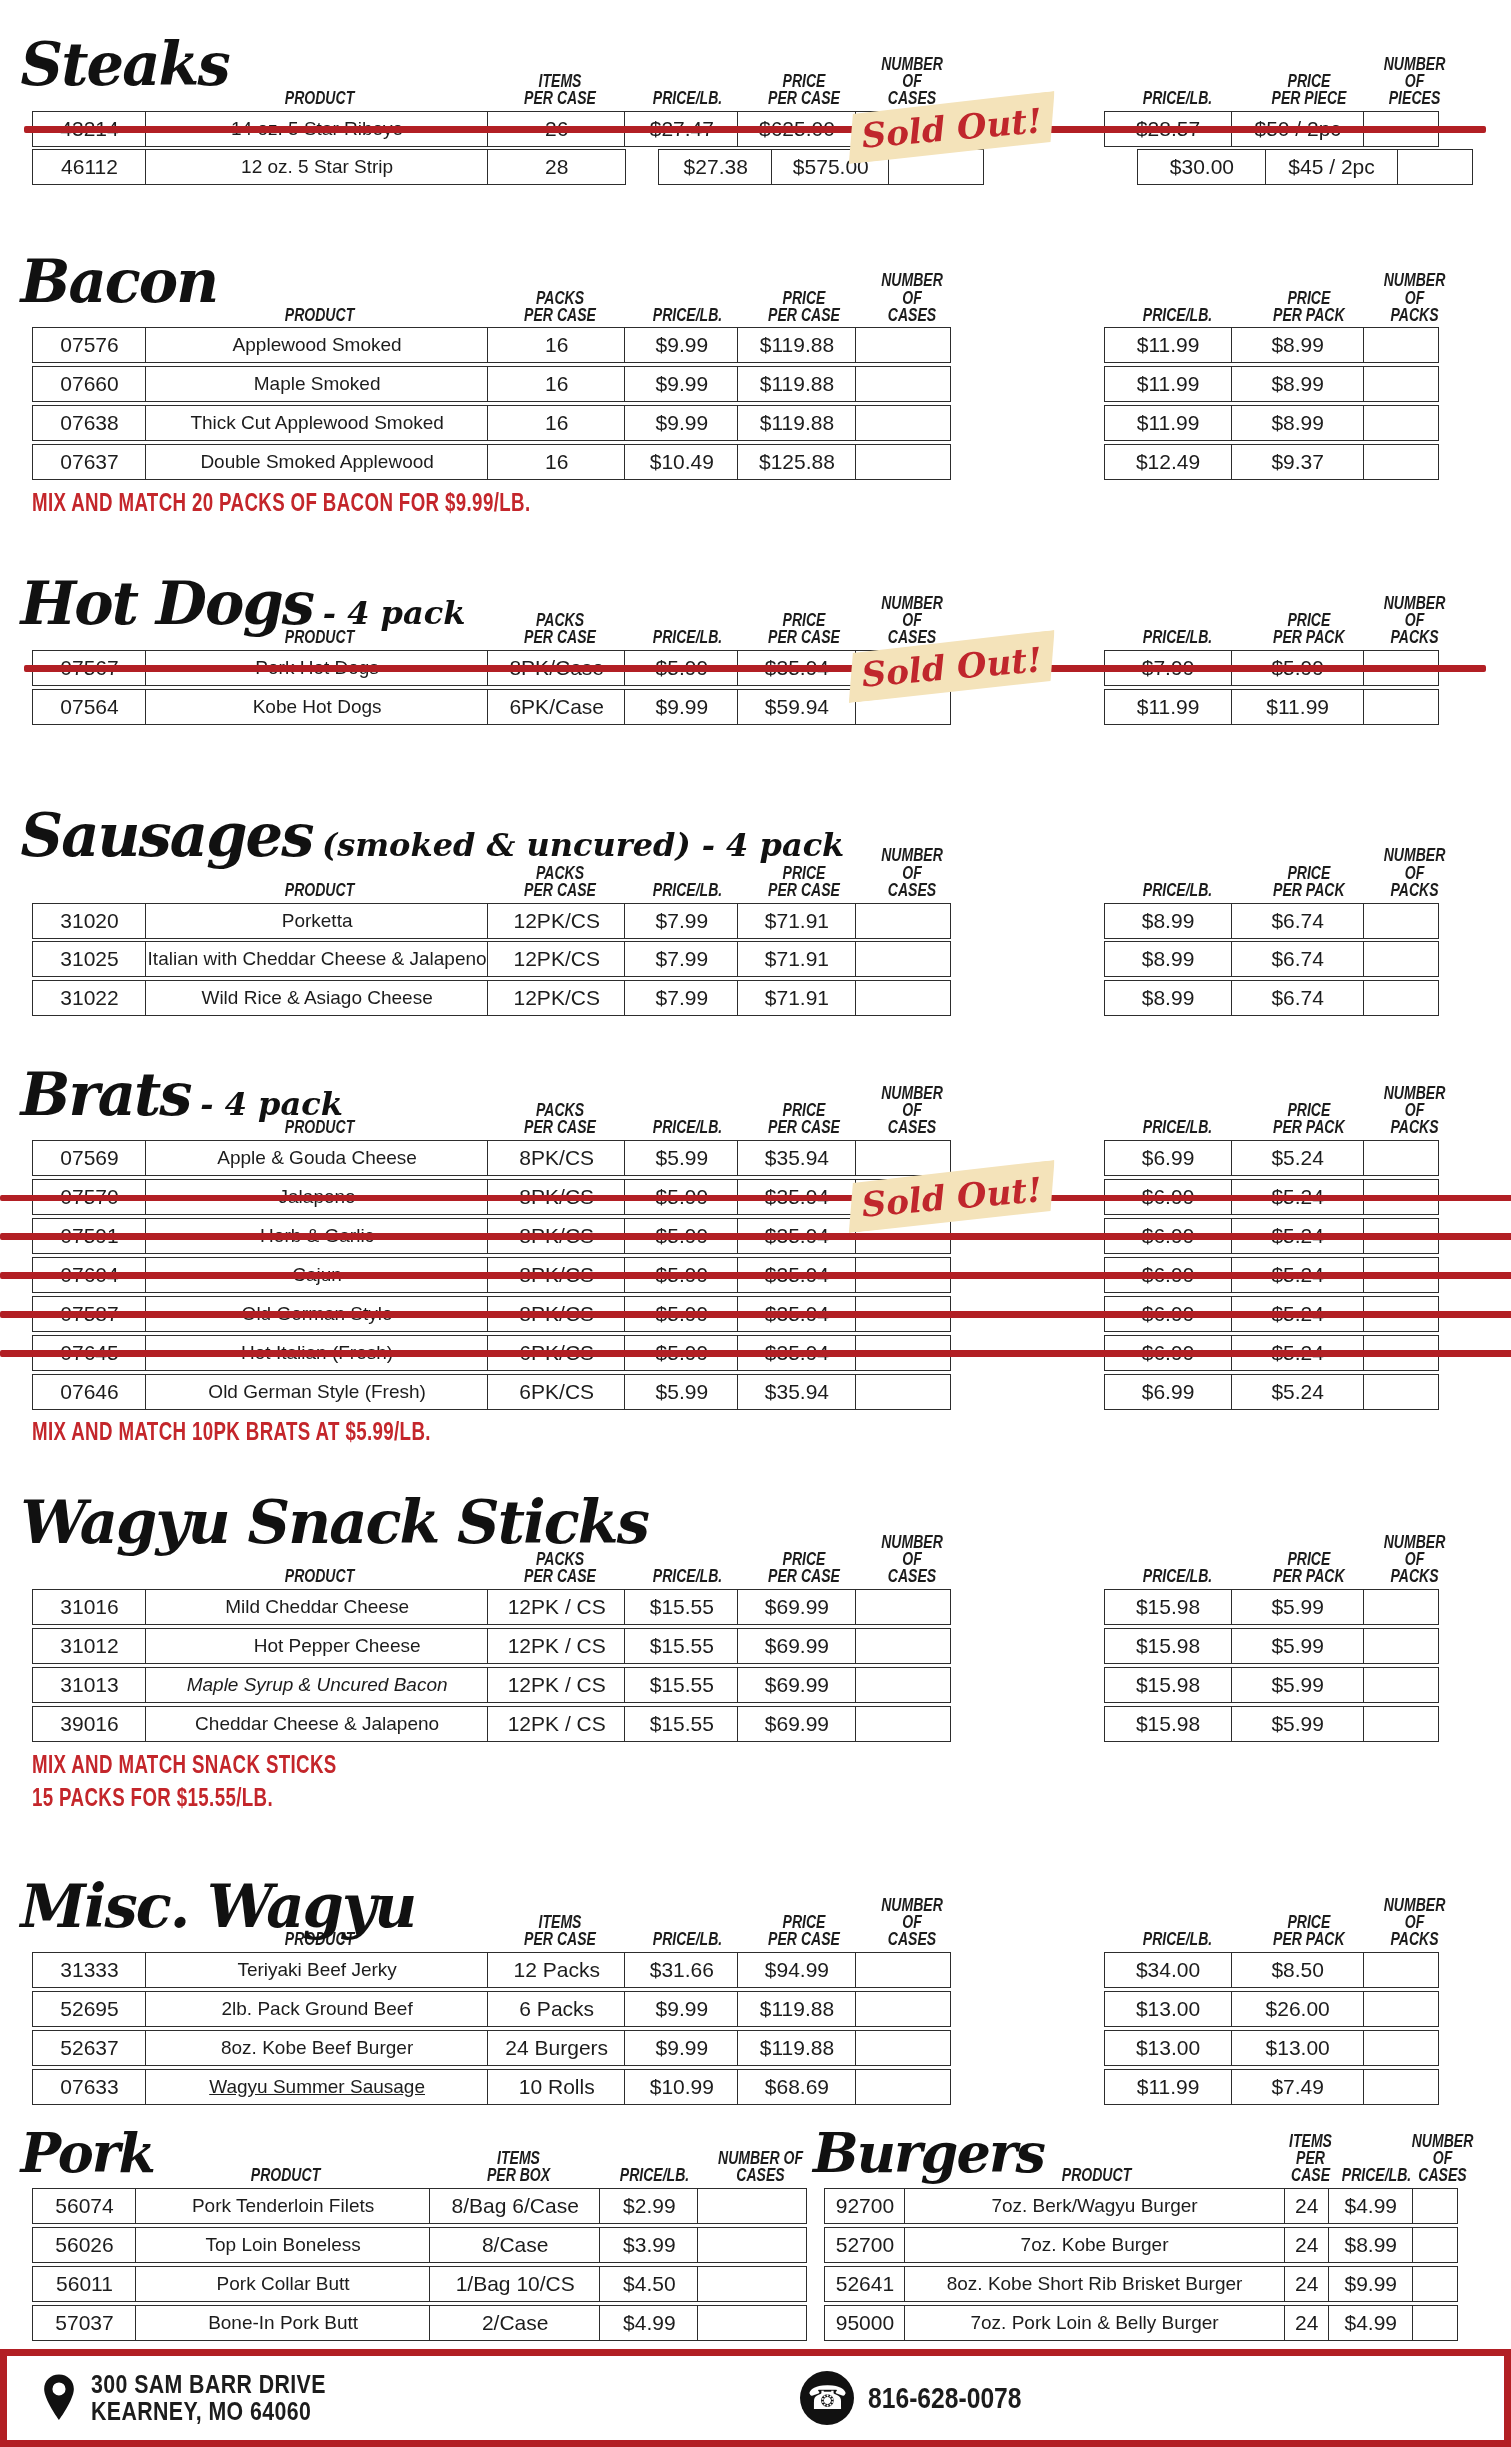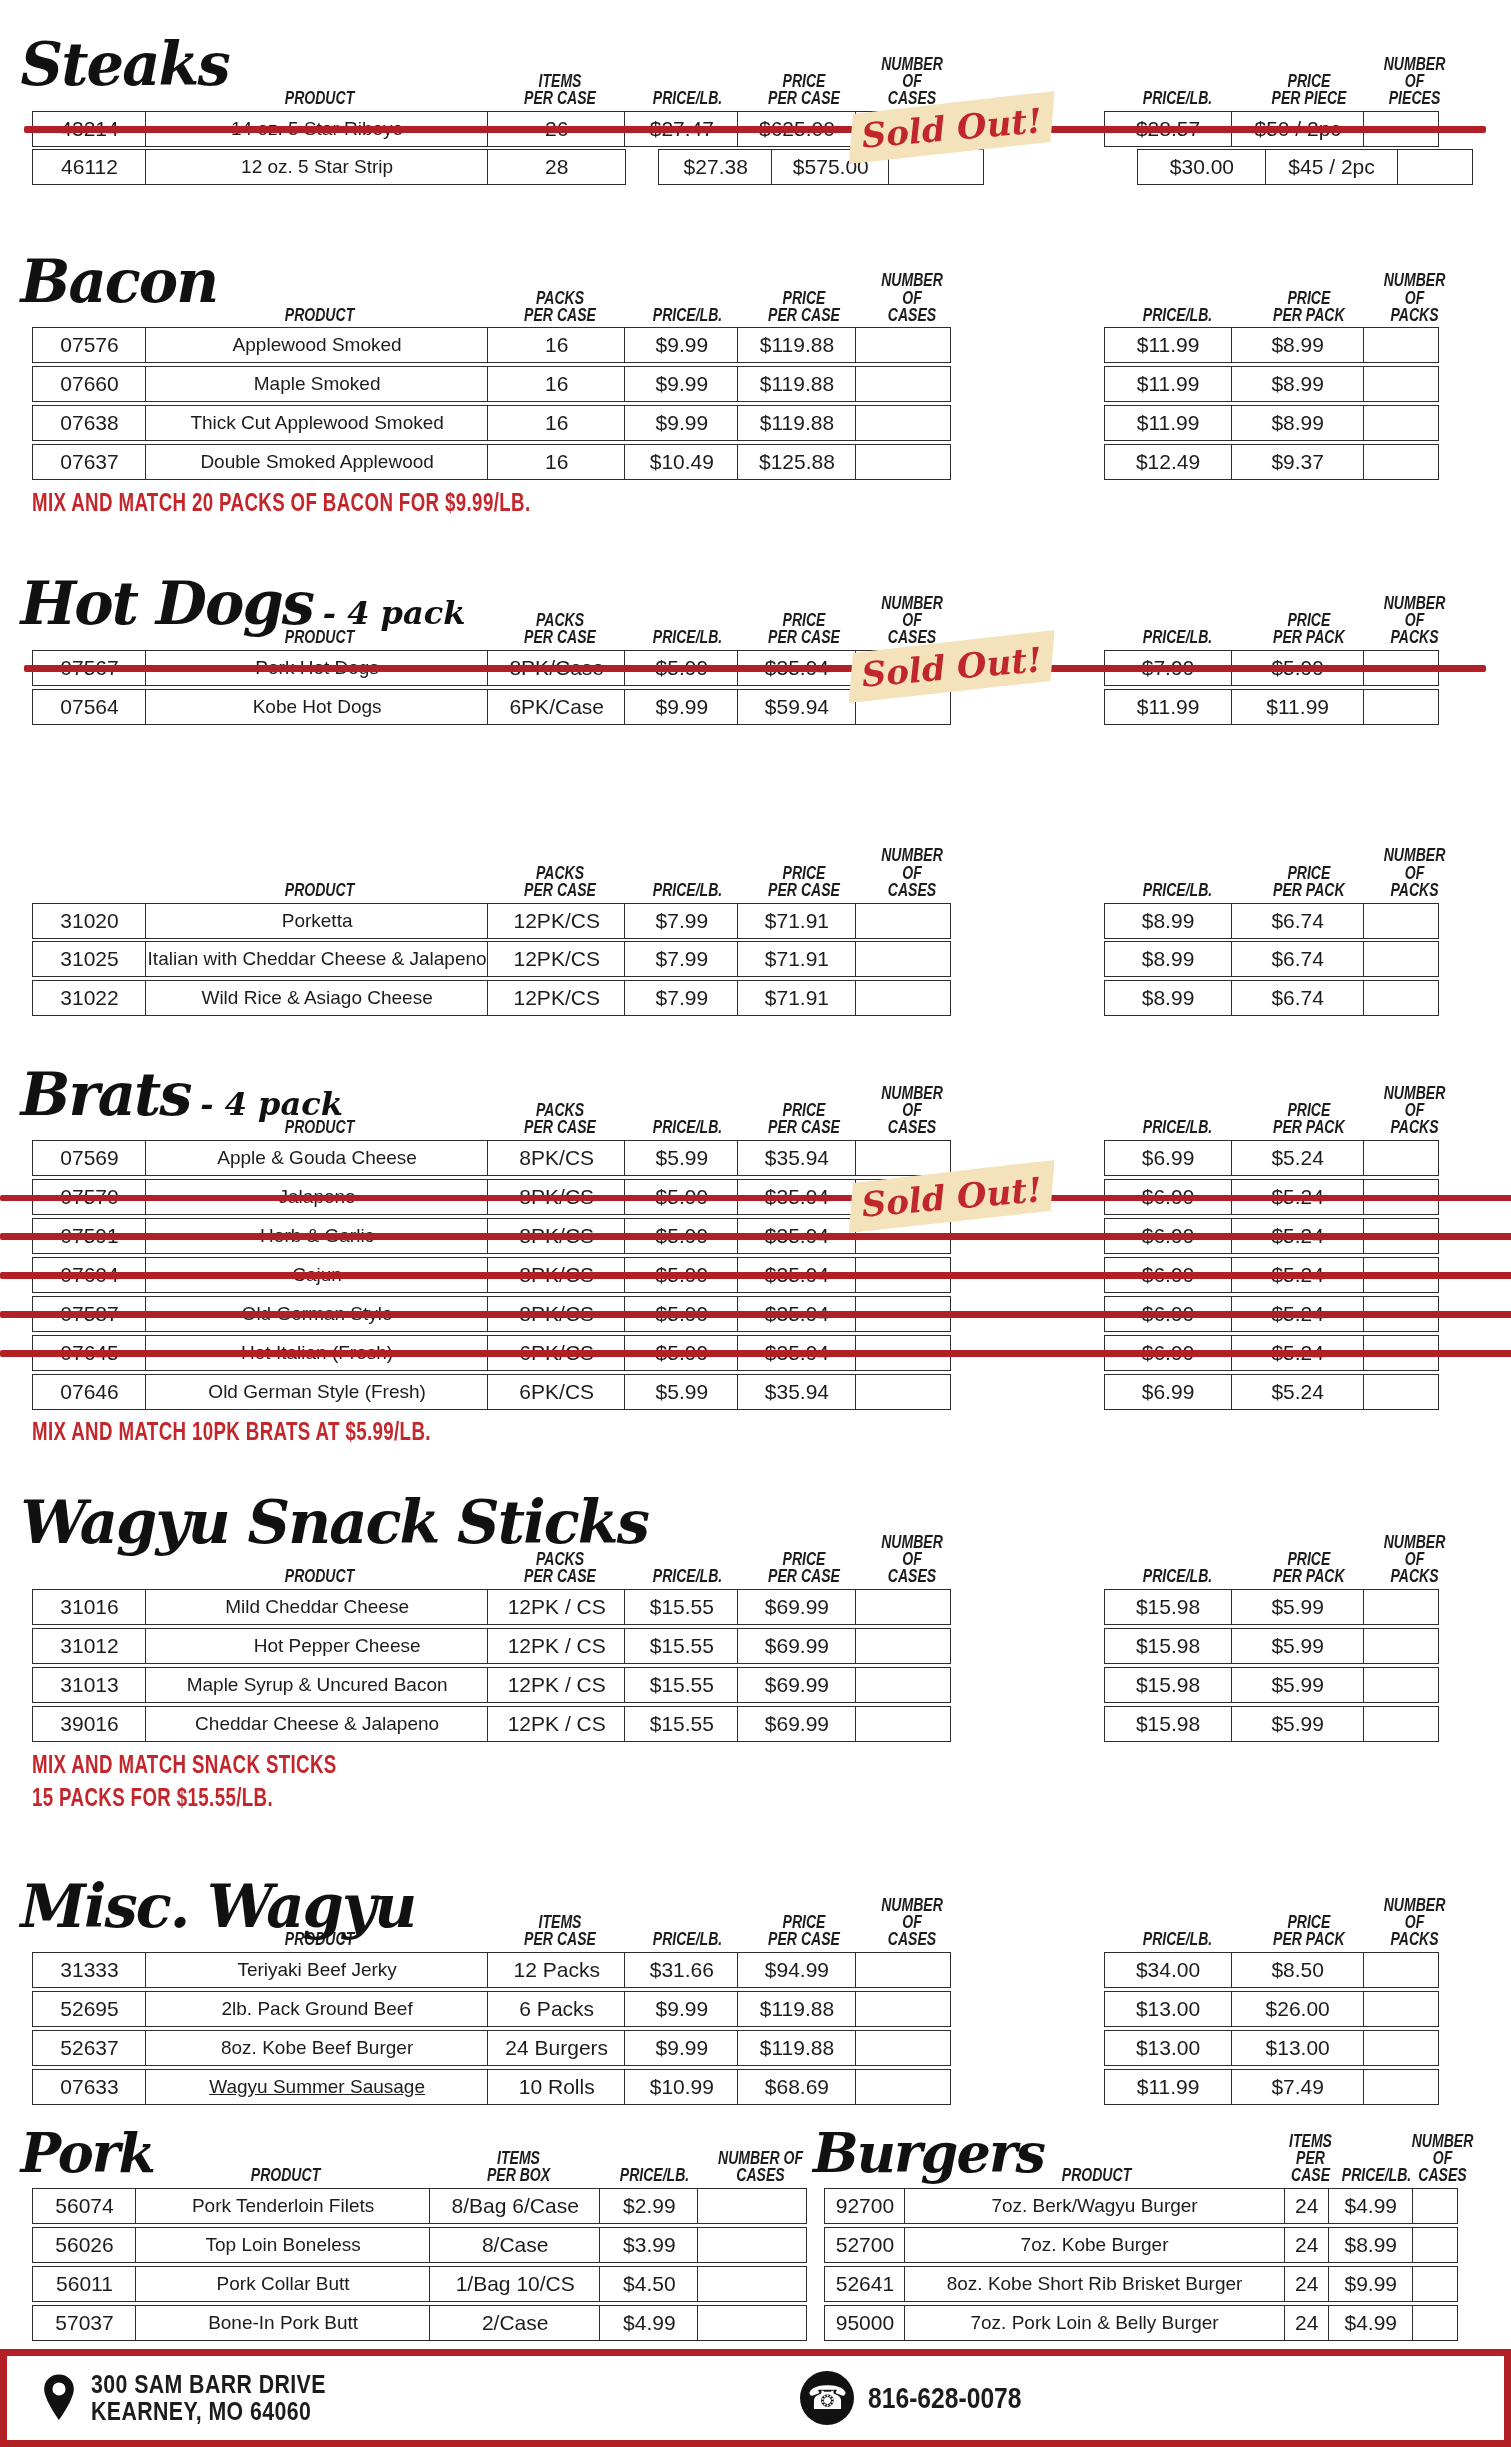--- a/index.html
+++ b/index.html
@@ -389,20 +389,21 @@
           <span class="ctext">$11.99</span>
         </div>
         <div class="cell" style="width: 134px;">
           <span class="ctext">$11.99</span>
         </div>
         <div class="cell" style="width: 76px;"></div>
       </div>
     </section>
     <section class="sec" style="margin-top: 50px;">
       <div class="sec-head" style="height: 128px;">
+        <div class="sec-title low"><span class="t-main">Sausages</span><span class="t-sub">(smoked &amp; uncured) - 4 pack</span></div>
         <div class="hdrs">
           <div class="hcell" style="width: 115px;"></div>
           <div class="hcell" style="width: 344px;">
             <span class="htext">PRODUCT</span>
           </div>
           <div class="hcell" style="width: 139px;">
             <span class="htext">PACKS
 PER CASE</span>
           </div>
           <div class="hcell" style="width: 115px;">
@@ -824,21 +825,21 @@
         </div>
         <div class="cell" style="width: 134px;">
           <span class="ctext">$5.99</span>
         </div>
         <div class="cell" style="width: 76px;"></div>
       </div>
       <div class="row">
         <div class="cell first" style="width: 115px;">
           <span class="ctext">31013</span>
         </div>
-        <div class="cell" style="width: 344px;">
+        <div class="cell" style="width: 344px; font-style: italic;">
           <span class="ctext prod">Maple Syrup &amp; Uncured Bacon</span>
         </div>
         <div class="cell" style="width: 139px;">
           <span class="ctext">12PK / CS</span>
         </div>
         <div class="cell" style="width: 115px;">
           <span class="ctext">$15.55</span>
         </div>
         <div class="cell" style="width: 119px;">
           <span class="ctext">$69.99</span>

